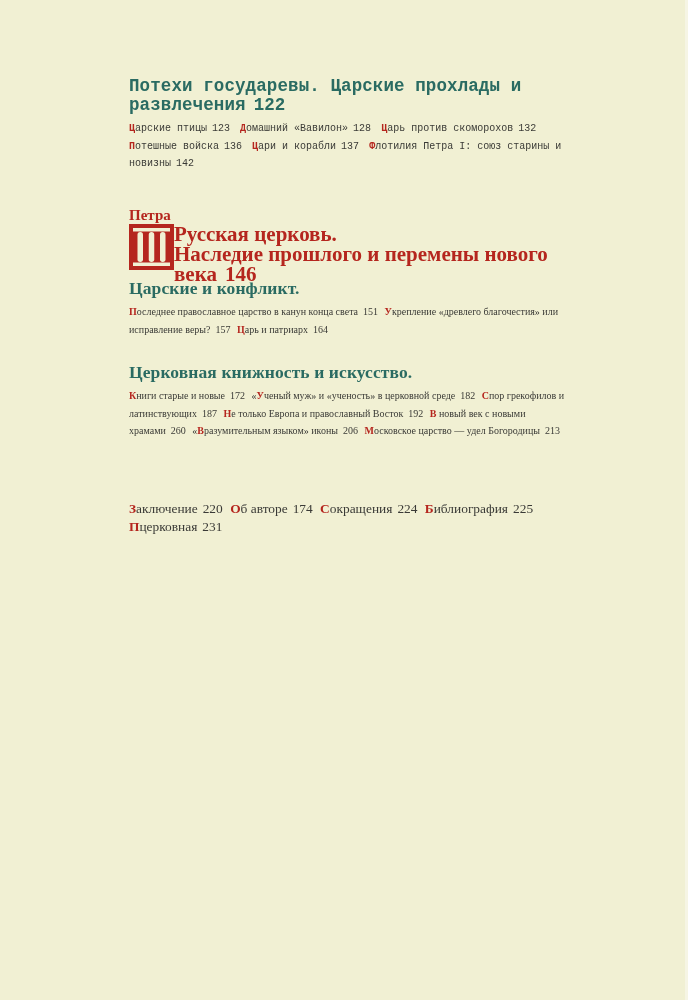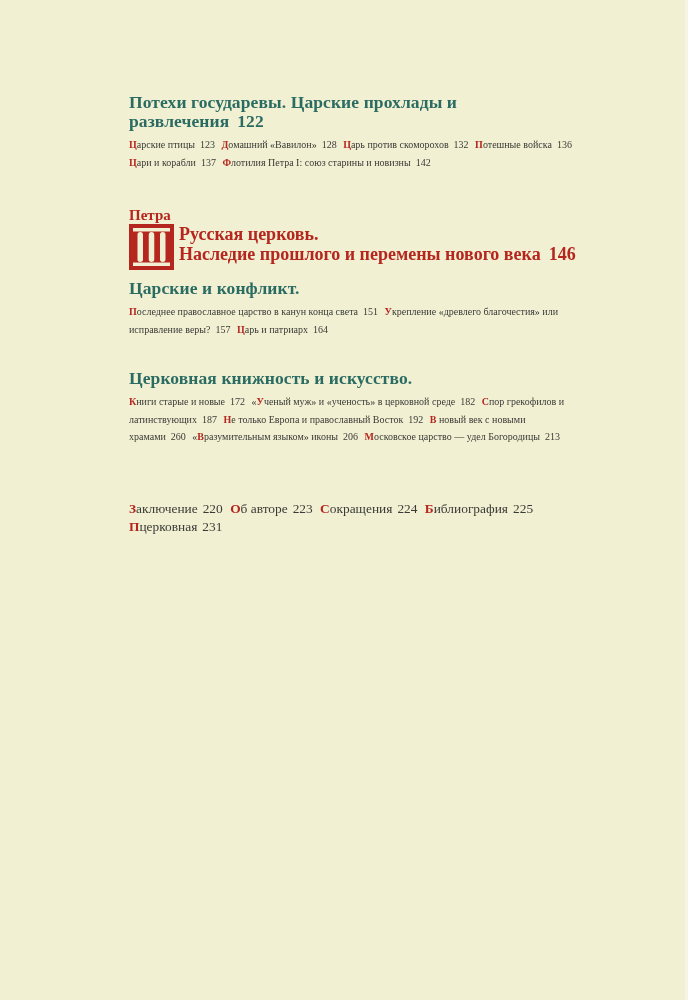--- a/index.html
+++ b/index.html
@@ -62,42 +62,41 @@
     }
     .numeral-box {
       width: 45px;
       height: 46px;
       background: #B5261E;
       position: relative;
       flex: none;
     }
     .numeral-box svg { display:block; }
     .part-title {
-      margin-left: 5px;
       color: #B5261E;
       font-weight: bold;
-      font-size: 18px;
+      font-size: 21px;
       line-height: 20px;
       margin-top: 0px;
     }
     .part-title .pg { font-weight: bold; margin-left: 8px; }
 
     .backmatter {
       font-size: 13.4px;
       line-height: 17.6px;
     }
   </style>
 </head>
 <body>
 
 <div class="edge"></div>
 
 <div class="page">
 
-  <div class="block" style="top:93px;">
+  <div class="block" style="top:77px;font-family:Liberation Mono, monospace;">
     <h2 class="chapter-title">
       <span>Потехи государевы. Царские прохлады и развлечения</span><span class="pg">122</span>
     </h2>
     <div class="entries" style="width:455px;">
       <span class="entry"><span class="initial">Ц</span><span>арские птицы</span><span class="num">123</span></span>
       <span class="entry"><span class="initial">Д</span><span>омашний «Вавилон»</span><span class="num">128</span></span>
       <span class="entry"><span class="initial">Ц</span><span>арь против скоморохов</span><span class="num">132</span></span>
       <span class="entry"><span class="initial">П</span><span>отешные войска</span><span class="num">136</span></span>
       <span class="entry"><span class="initial">Ц</span><span>ари и корабли</span><span class="num">137</span></span>
       <span class="entry"><span class="initial">Ф</span><span>лотилия Петра I: союз старины и новизны</span><span class="num">142</span></span>
@@ -128,37 +127,37 @@
     <h2 class="chapter-title">
       <div>Царские и конфликт.</div>
     </h2>
     <div class="entries" style="width:455px;">
       <span class="entry"><span class="initial">П</span><span>оследнее православное царство в канун конца света</span><span class="num">151</span></span>
       <span class="entry"><span class="initial">У</span><span>крепление «древлего благочестия» или исправление веры?</span><span class="num">157</span></span>
       <span class="entry"><span class="initial">Ц</span><span>арь и патриарх</span><span class="num">164</span></span>
     </div>
   </div>
 
-  <div class="block" style="top:363px;margin-top:6px;">
+  <div class="block" style="top:363px;">
     <h2 class="chapter-title">
       <div>Церковная книжность и искусство.</div>
     </h2>
     <div class="entries" style="width:458px;">
       <span class="entry"><span></span><span class="initial">К</span><span>ниги старые и новые</span><span class="num">172</span></span>
       <span class="entry"><span>«</span><span class="initial">У</span><span>ченый муж» и «ученость» в церковной среде</span><span class="num">182</span></span>
       <span class="entry"><span></span><span class="initial">С</span><span>пор грекофилов и латинствующих</span><span class="num">187</span></span>
       <span class="entry"><span></span><span class="initial">Н</span><span>е только Европа и православный Восток</span><span class="num">192</span></span>
       <span class="entry"><span></span><span class="initial">В</span><span> новый век с новыми храмами</span><span class="num">260</span></span>
       <span class="entry"><span>«</span><span class="initial">В</span><span>разумительным языком» иконы</span><span class="num">206</span></span>
       <span class="entry"><span></span><span class="initial">М</span><span>осковское царство — удел Богородицы</span><span class="num">213</span></span>
     </div>
   </div>
 
   <div class="block backmatter" style="top:500px; width:450px;">
     <span class="entry"><span class="initial">З</span><span>аключение</span><span class="num">220</span></span>
-    <span class="entry"><span class="initial">О</span><span>б авторе</span><span class="num">223</span></span>
+    <span class="entry"><span class="initial">О</span><span>б авторе</span><span class="num">174</span></span>
     <span class="entry"><span class="initial">С</span><span>окращения</span><span class="num">224</span></span>
     <span class="entry"><span class="initial">Б</span><span>иблиография</span><span class="num">225</span></span>
     <br>
     <span class="entry"><span class="initial">П</span><span>церковная</span><span class="num">231</span></span>
   </div>
 
 </div>
 
 </body></html>

